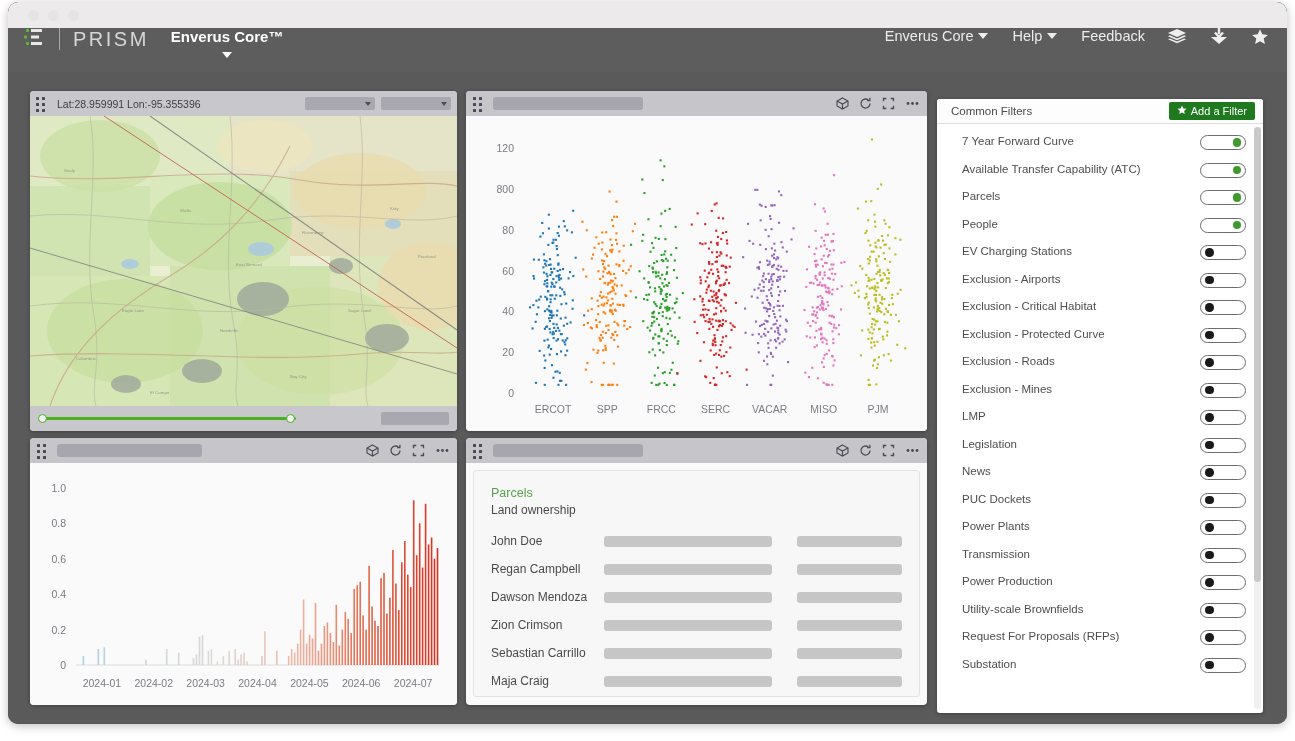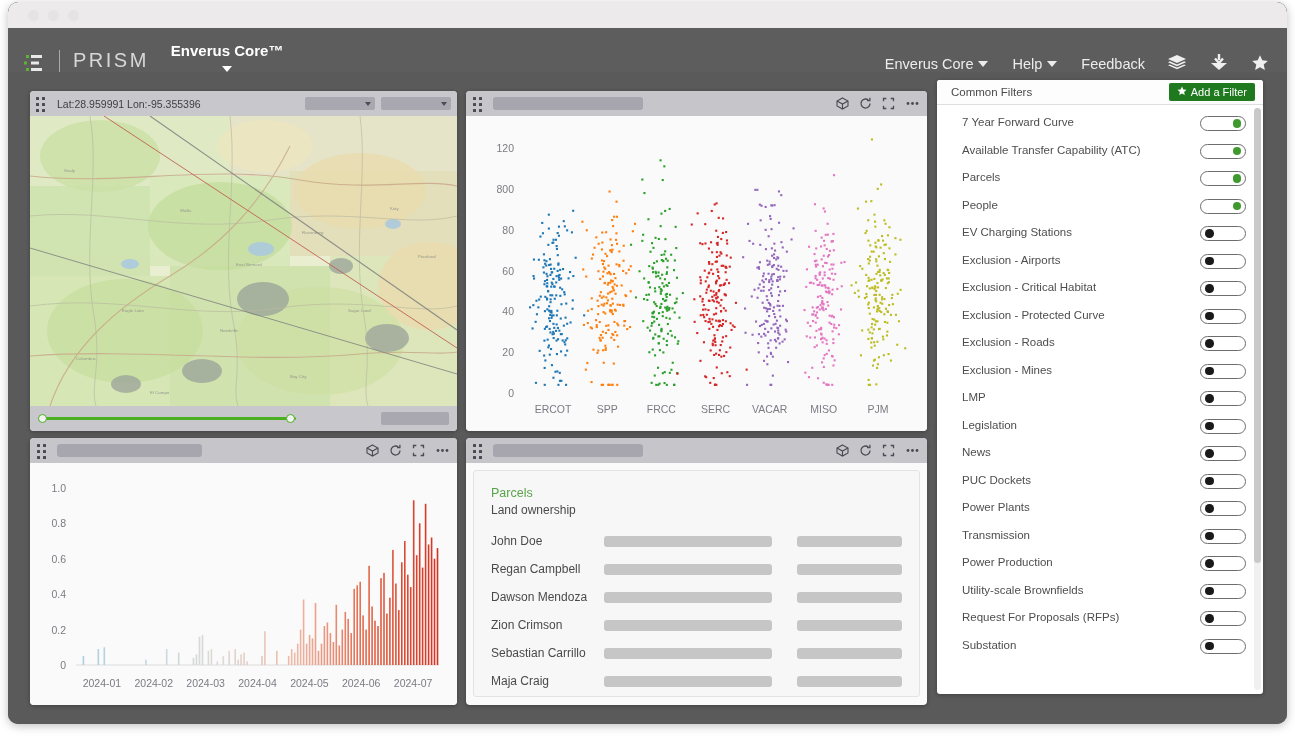--- a/index.html
+++ b/index.html
@@ -21,21 +21,21 @@
   .titlebar{
     position:absolute;left:0;top:0;width:100%;height:26px;
     background:#eceaea;border-top-left-radius:10px;border-top-right-radius:10px;
     display:flex;align-items:center;padding-left:20px;box-sizing:border-box;
   }
   .dot{width:11px;height:11px;border-radius:50%;background:#e4e4e4;margin-right:9px;}
 
   
   .appbar{
     position:absolute;left:0;top:26px;width:100%;height:44px;
-    background:#5d5d5d;display:flex;align-items:flex-end;box-sizing:border-box;
+    background:#5d5d5d;display:flex;align-items:flex-start;box-sizing:border-box;
     padding:0 18px 0 16px;
   }
   .brandmark{width:22px;height:18px;position:relative;margin-right:10px;flex:none;}
   .sep{width:1px;height:22px;background:#a9a9a9;margin:0 13px 0 3px;}
   .prism{color:#d7d7d7;font-size:20px;letter-spacing:2.5px;font-weight:300;}
   .coresel{color:#ffffff;font-size:15px;font-weight:bold;margin-left:22px;display:flex;align-items:center;gap:7px;cursor:pointer;flex-direction:column;}
   .spacer{flex:1;}
   .navitem{color:#ececec;font-size:14.5px;margin-left:24px;display:flex;align-items:center;gap:5px;cursor:pointer;}
   .caret{width:0;height:0;border-left:5px solid transparent;border-right:5px solid transparent;border-top:6px solid currentColor;display:inline-block;}
   .navicon{margin-left:22px;display:flex;align-items:center;color:#f0f0f0;cursor:pointer;}
@@ -78,21 +78,21 @@
   .pcard{position:absolute;left:7px;top:32px;right:7px;bottom:8px;background:#f7f7f7;border:1px solid #e3e3e3;border-radius:3px;padding:15px 17px;box-sizing:border-box;}
   .pctitle{color:#5aa34a;font-size:12.5px;margin-bottom:3px;}
   .pcsub{color:#4a4a4a;font-size:12px;margin-bottom:10px;}
   .prow{display:flex;align-items:center;height:28px;}
   .pname{width:115px;font-size:12px;color:#4a4a4a;white-space:nowrap;}
   .pbar{height:11px;border-radius:3px;background:#c6c6c6;}
   .pbar.a{width:180px;margin-left:6px;}
   .pbar.b{width:113px;margin-left:25px;}
 
   
-  #filters-panel{position:absolute;left:929px;top:8px;width:326px;height:614px;background:#ffffff;border-radius:3px;overflow:hidden;box-shadow:0 1px 4px rgba(0,0,0,.3);}
+  #filters-panel{position:absolute;left:929px;top:27px;width:326px;height:614px;background:#ffffff;border-radius:3px;overflow:hidden;box-shadow:0 1px 4px rgba(0,0,0,.3);}
   .fhead{height:25px;background:#fdfdfd;border-bottom:1px solid #dedede;display:flex;align-items:center;padding:0 8px 0 14px;box-sizing:border-box;}
   .fhtitle{font-size:11.5px;color:#4a4a4a;}
   .addfilter{margin-left:auto;background:#1f7a1f;color:#fff;font-size:11px;border-radius:2px;padding:3px 8px;display:flex;align-items:center;gap:4px;cursor:pointer;}
   .flist{position:absolute;left:0;top:25px;right:9px;bottom:0;padding-top:11px;box-sizing:border-box;overflow:hidden;}
   .frow{display:flex;align-items:flex-start;height:27.5px;padding:0 8px 0 25px;box-sizing:border-box;}
   .flabel{font-size:11.5px;color:#4e4e4e;white-space:nowrap;}
   .toggle{margin-left:auto;width:46px;height:15px;border-radius:9px;border:1px solid #6d6d6d;background:#fff;position:relative;cursor:pointer;box-sizing:border-box;flex:none;}
   .toggle i{position:absolute;top:2.2px;width:8.5px;height:8.5px;border-radius:50%;display:block;}
   .toggle.on i{right:4px;background:#3f9a2e;}
   .toggle.off i{left:4px;background:#1a1a1a;}

